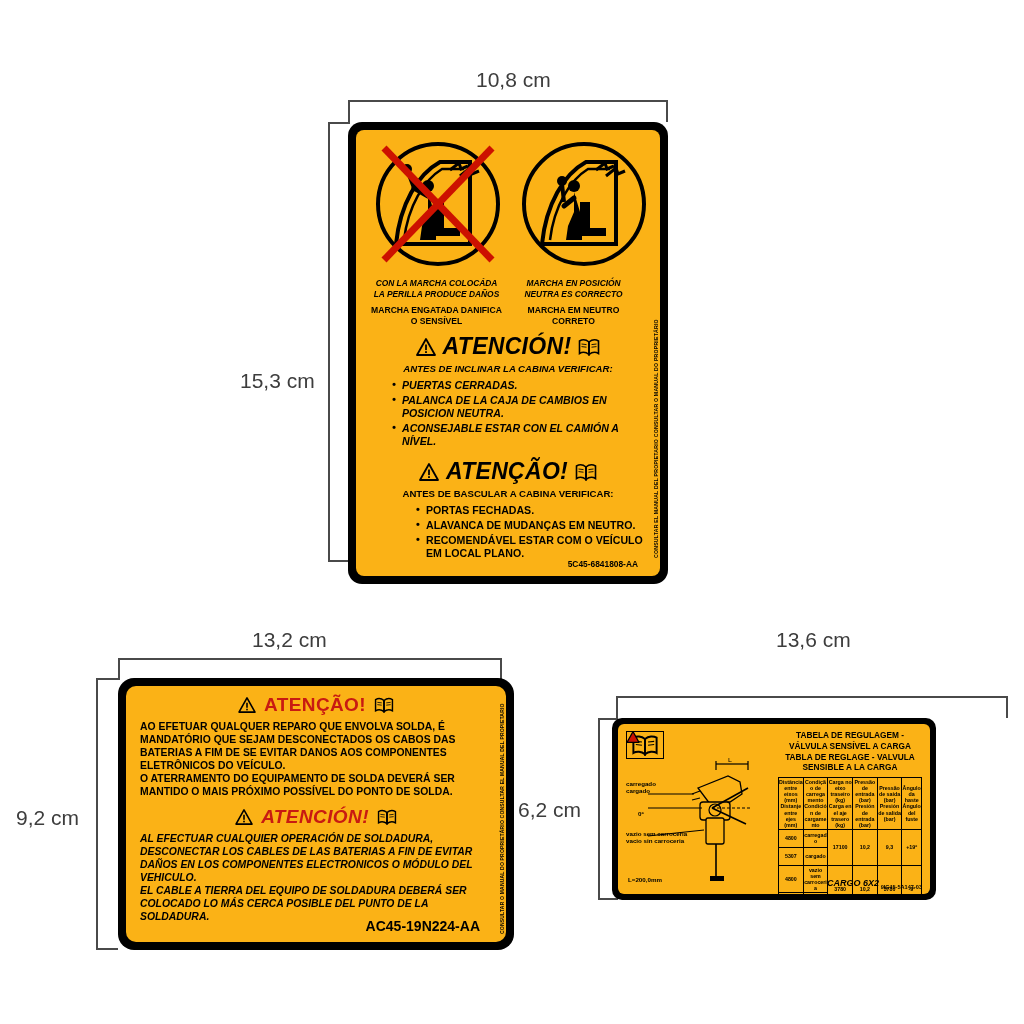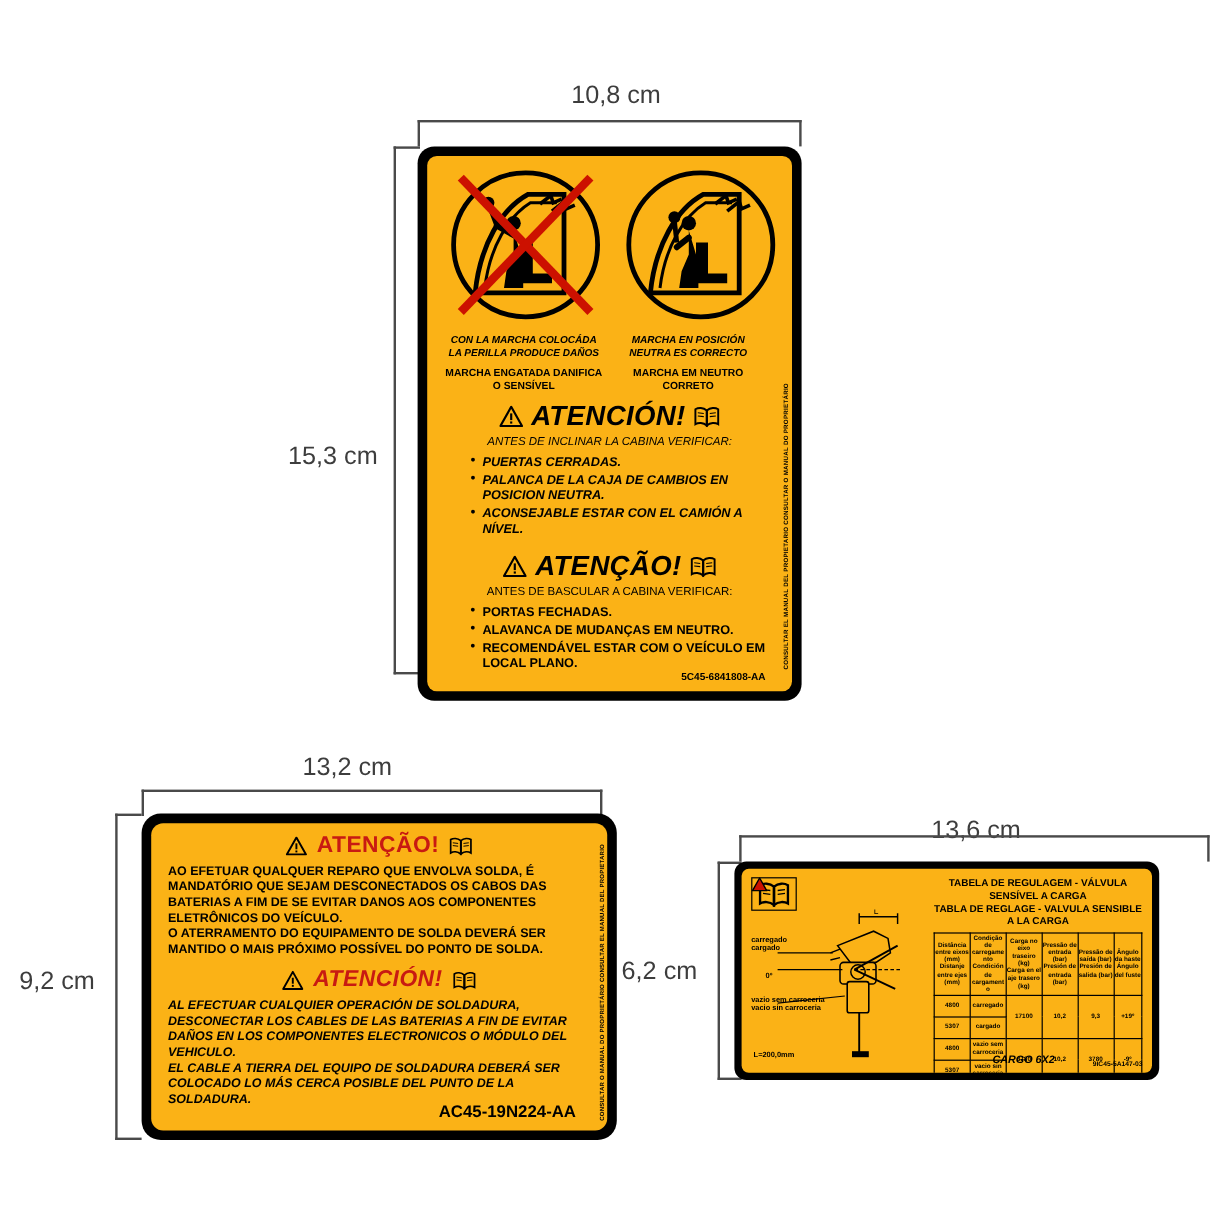--- a/index.html
+++ b/index.html
@@ -113,21 +113,21 @@
   .atencion-line .word {
     font-style: italic;
     font-weight: bold;
     font-size: 23px;
     letter-spacing: 0.3px;
     color: #000;
   }
   .subtitle {
     text-align: center;
     font-style: italic;
-    font-weight: normal;
+    font-weight: bold;
     font-size: 9.6px;
     margin-top: 3px;
     color: #000;
   }
   .subtitle.upright { font-style: normal; }
   ul.bullets {
     margin: 5px 0 0 0;
     padding: 0 14px 0 46px;
     list-style: none;
   }
@@ -140,21 +140,21 @@
     color: #000;
     margin-bottom: 2px;
   }
   ul.bullets li:before {
     content: "•";
     position: absolute;
     left: -10px;
     top: -1px;
     font-size: 11px;
   }
-  ul.bullets.upright li { font-style: normal; }
+  ul.bullets.upright li { font-style: normal; margin-left: 24px; }
   .partno {
     position: absolute;
     right: 22px;
     bottom: 7px;
     font-size: 8.4px;
     font-weight: bold;
     color: #000;
   }
 
   
@@ -207,21 +207,21 @@
     font-size: 14px;
     font-weight: bold;
     color: #000;
   }
 
   
   #label3 {
     position: absolute;
     left: 612px;
     top: 718px;
-    width: 354px;
+    width: 324px;
     height: 182px;
     background: #000;
     border-radius: 10px;
   }
   #label3-inner {
     position: absolute;
     left: 6px; top: 6px; right: 6px; bottom: 6px;
     background: #FBB216;
     border-radius: 6px;
     overflow: hidden;
@@ -288,21 +288,21 @@
 <div class="dim-label" style="left:252px; top:628px;">13,2 cm</div>
 <div class="dim-line" style="left:118px; top:658px; width:384px; height:2px;"></div>
 <div class="dim-line" style="left:118px; top:658px; width:2px; height:22px;"></div>
 <div class="dim-line" style="left:500px; top:658px; width:2px; height:22px;"></div>
 
 <div class="dim-label" style="left:16px; top:806px;">9,2 cm</div>
 <div class="dim-line" style="left:96px; top:678px; width:2px; height:272px;"></div>
 <div class="dim-line" style="left:96px; top:678px; width:22px; height:2px;"></div>
 <div class="dim-line" style="left:96px; top:948px; width:22px; height:2px;"></div>
 
-<div class="dim-label" style="left:776px; top:680px;">13,6 cm</div>
+<div class="dim-label" style="left:776px; top:628px;">13,6 cm</div>
 <div class="dim-line" style="left:616px; top:696px; width:392px; height:2px;"></div>
 <div class="dim-line" style="left:616px; top:696px; width:2px; height:22px;"></div>
 <div class="dim-line" style="left:1006px; top:696px; width:2px; height:22px;"></div>
 
 <div class="dim-label" style="left:518px; top:798px;">6,2 cm</div>
 <div class="dim-line" style="left:598px; top:718px; width:2px; height:182px;"></div>
 <div class="dim-line" style="left:598px; top:718px; width:20px; height:2px;"></div>
 <div class="dim-line" style="left:598px; top:898px; width:20px; height:2px;"></div>
 
 <div id="label1">

